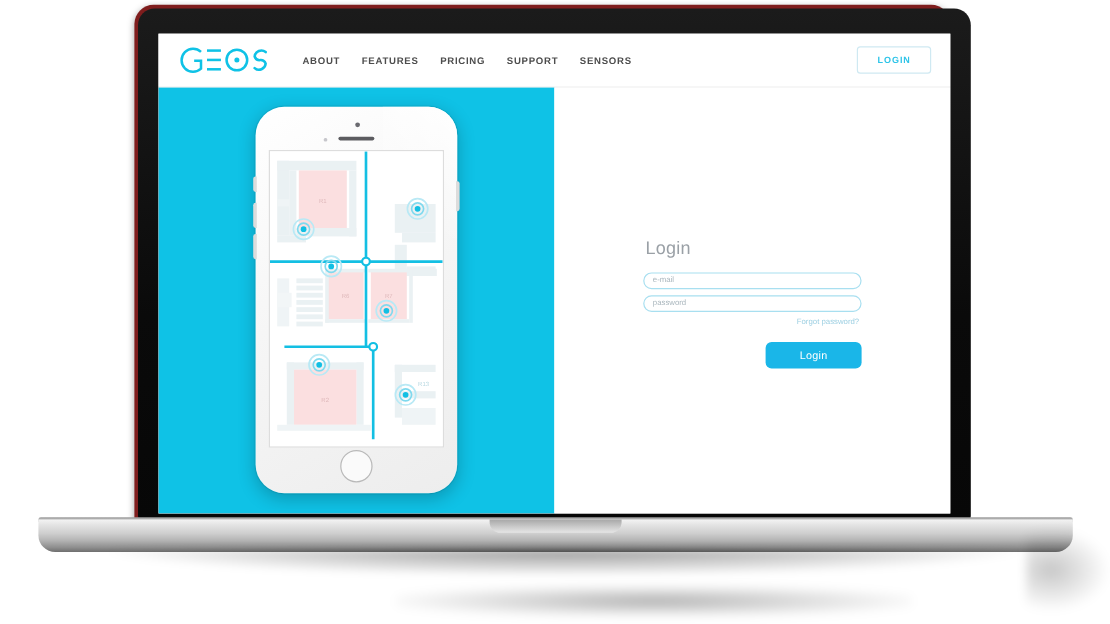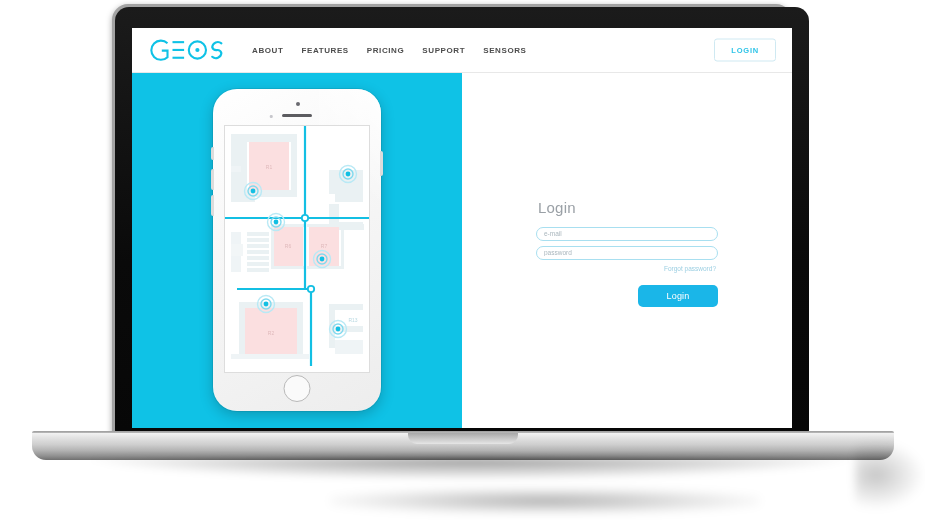--- a/index.html
+++ b/index.html
@@ -3,21 +3,21 @@
 <meta charset="utf-8">
 <style>
   html,body{margin:0;padding:0;background:#ffffff;}
   body{width:925px;height:520px;overflow:hidden;font-family:"Liberation Sans",sans-serif;}
 
   .stage{position:relative;width:925px;height:520px;background:#fff;}
 
   
   .laptop-lid{
     position:absolute;left:112px;top:4px;width:680px;height:432px;
-    background:#a3a3a3;border-radius:16px 16px 4px 4px;
+    background:#7f1d1d;border-radius:16px 16px 4px 4px;
     box-shadow:0 2px 6px rgba(0,0,0,.35);
   }
   .lid-inner{
     position:absolute;left:3px;top:3px;width:694px;height:426px;
     border-radius:14px 14px 3px 3px;
     background:linear-gradient(180deg,#1b1b1b 0%,#0a0a0a 60%,#070707 100%);
   }
   .screen{
     position:absolute;left:20px;top:24px;width:660px;height:400px;
     background:#ffffff;overflow:hidden;

